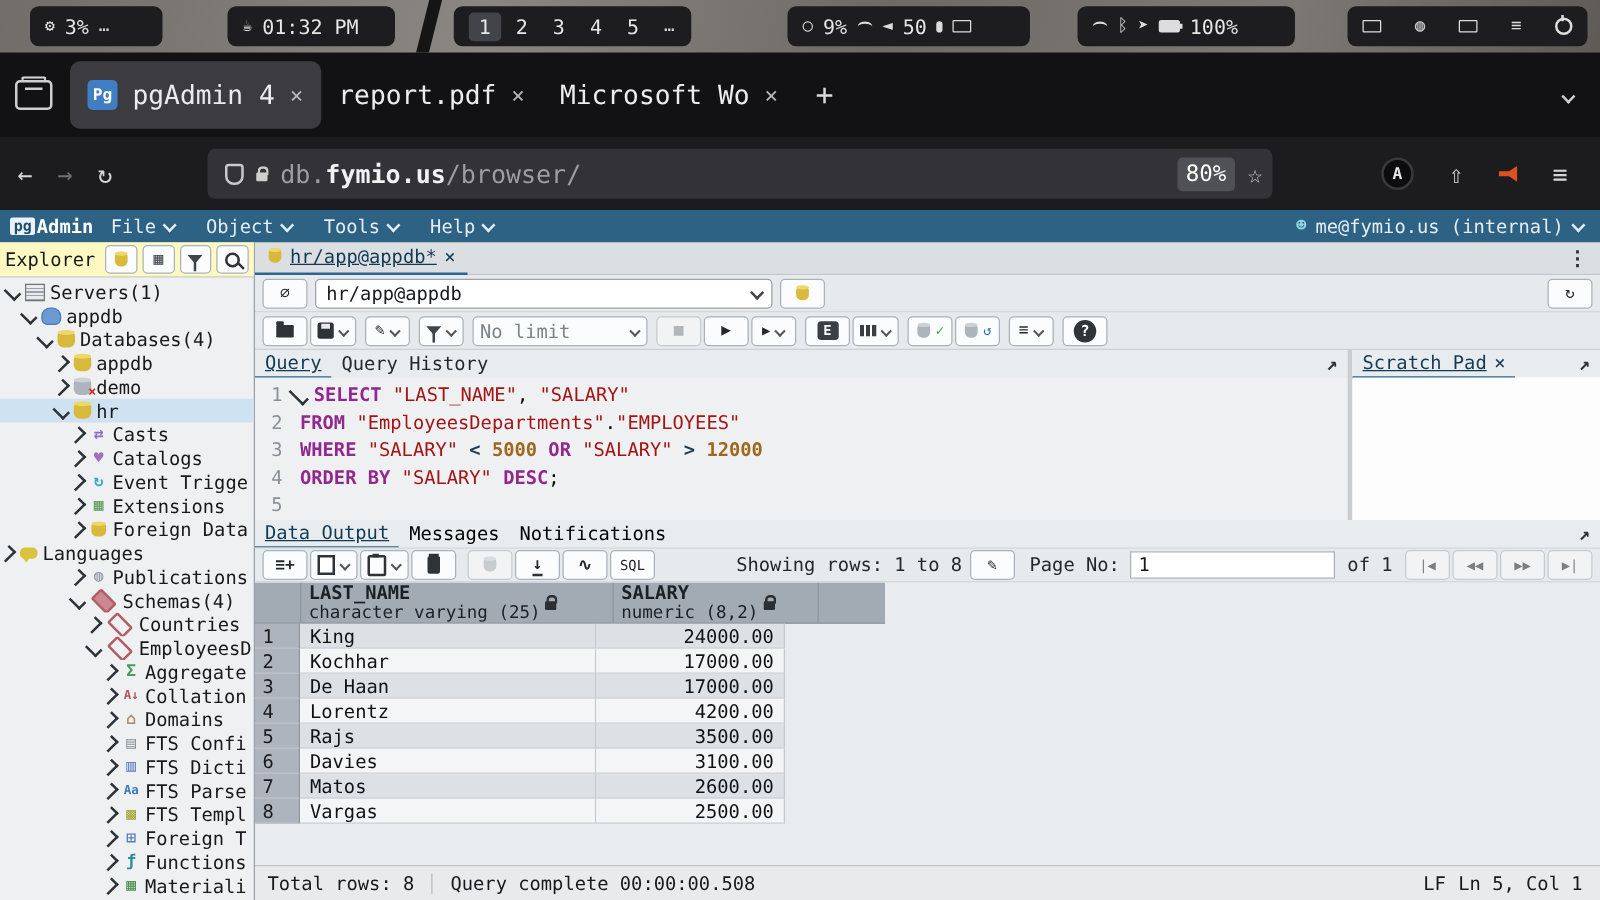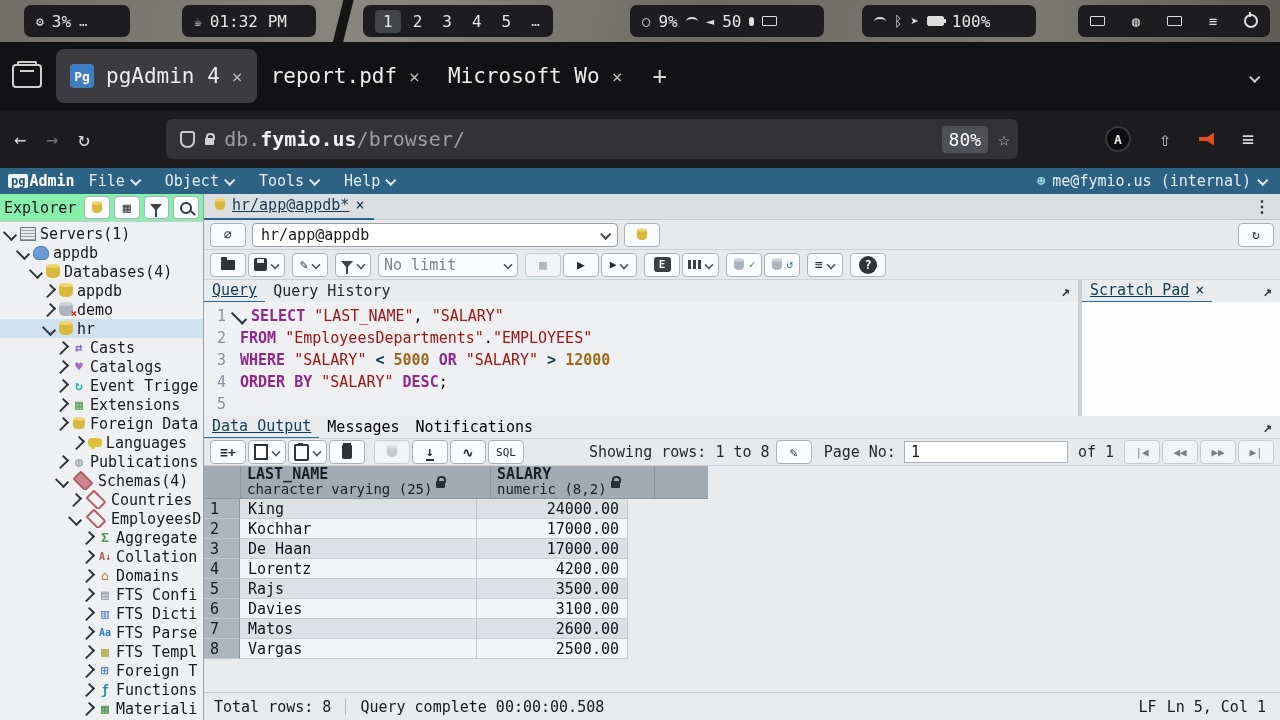--- a/index.html
+++ b/index.html
@@ -86,21 +86,21 @@
   .pgbox{background:#e9f2f8;color:#1d4f6e;font-weight:bold;font-size:12px;padding:0 3px;border-radius:2px;}
   .pgadm{color:#fff;font-weight:bold;font-size:15px;}
   .pgmenu{display:flex;gap:26px;}
   .pgmenu .mi{display:flex;align-items:center;gap:6px;color:#e2edf4;}
   .pguser{margin-left:auto;display:flex;align-items:center;gap:7px;margin-right:14px;color:#e2edf4;}
   .usr{color:#8fd4e4;font-size:14px;}
 
   
   .work{display:flex;height:526px;background:#eceef0;}
   .sidebar{width:203px;border-right:1px solid #9aa1a8;display:flex;flex-direction:column;background:#eef0f2;}
-  .side-head{height:27px;display:flex;align-items:center;gap:4px;padding:0 4px;background:#86efac;border-bottom:1px solid #c6cbd0;}
+  .side-head{height:27px;display:flex;align-items:center;gap:4px;padding:0 4px;background:#fef9c3;border-bottom:1px solid #c6cbd0;}
   .side-title{font-size:15px;color:#16181b;margin-right:4px;}
   .sbtn{display:flex;align-items:center;justify-content:center;width:24px;height:21px;background:#fbfcfd;border:1px solid #a9b2ba;border-radius:4px;}
   .tree{flex:1;overflow:hidden;padding-top:2px;}
   .trow{display:flex;align-items:center;gap:4px;height:19px;font-size:15px;color:#17191c;white-space:nowrap;overflow:hidden;}
   .trow.sel{background:#cfe2f1;}
   .caret{flex:0 0 10px;color:#2c3238;}
   .caret.cd{width:6px;height:6px;border-right:2px solid #2c3238;border-bottom:2px solid #2c3238;transform:rotate(45deg);}
   .caret.cr{width:6px;height:6px;border-right:2px solid #2c3238;border-bottom:2px solid #2c3238;transform:rotate(-45deg);}
   .ticon{flex:0 0 14px;display:inline-flex;justify-content:center;}
   .tlabel{overflow:hidden;text-overflow:clip;}
@@ -351,21 +351,21 @@
         <div class="trow" style="padding-left: 56px;">
           <span class="caret cr"></span>
           <span class="ticon gi" style="color: rgb(86, 154, 86);">▦</span>
           <span class="tlabel">Extensions</span>
         </div>
         <div class="trow" style="padding-left: 56px;">
           <span class="caret cr"></span>
           <span class="ticon cyl small"></span>
           <span class="tlabel">Foreign Data</span>
         </div>
-        <div class="trow" style="padding-left: 56px; justify-content: center;">
+        <div class="trow" style="">
           <span class="caret cr"></span>
           <span class="ticon bubble"></span>
           <span class="tlabel">Languages</span>
         </div>
         <div class="trow" style="padding-left: 56px;">
           <span class="caret cr"></span>
           <span class="ticon gi" style="color: rgb(138, 149, 162);">◍</span>
           <span class="tlabel">Publications</span>
         </div>
         <div class="trow" style="padding-left: 56px;">

